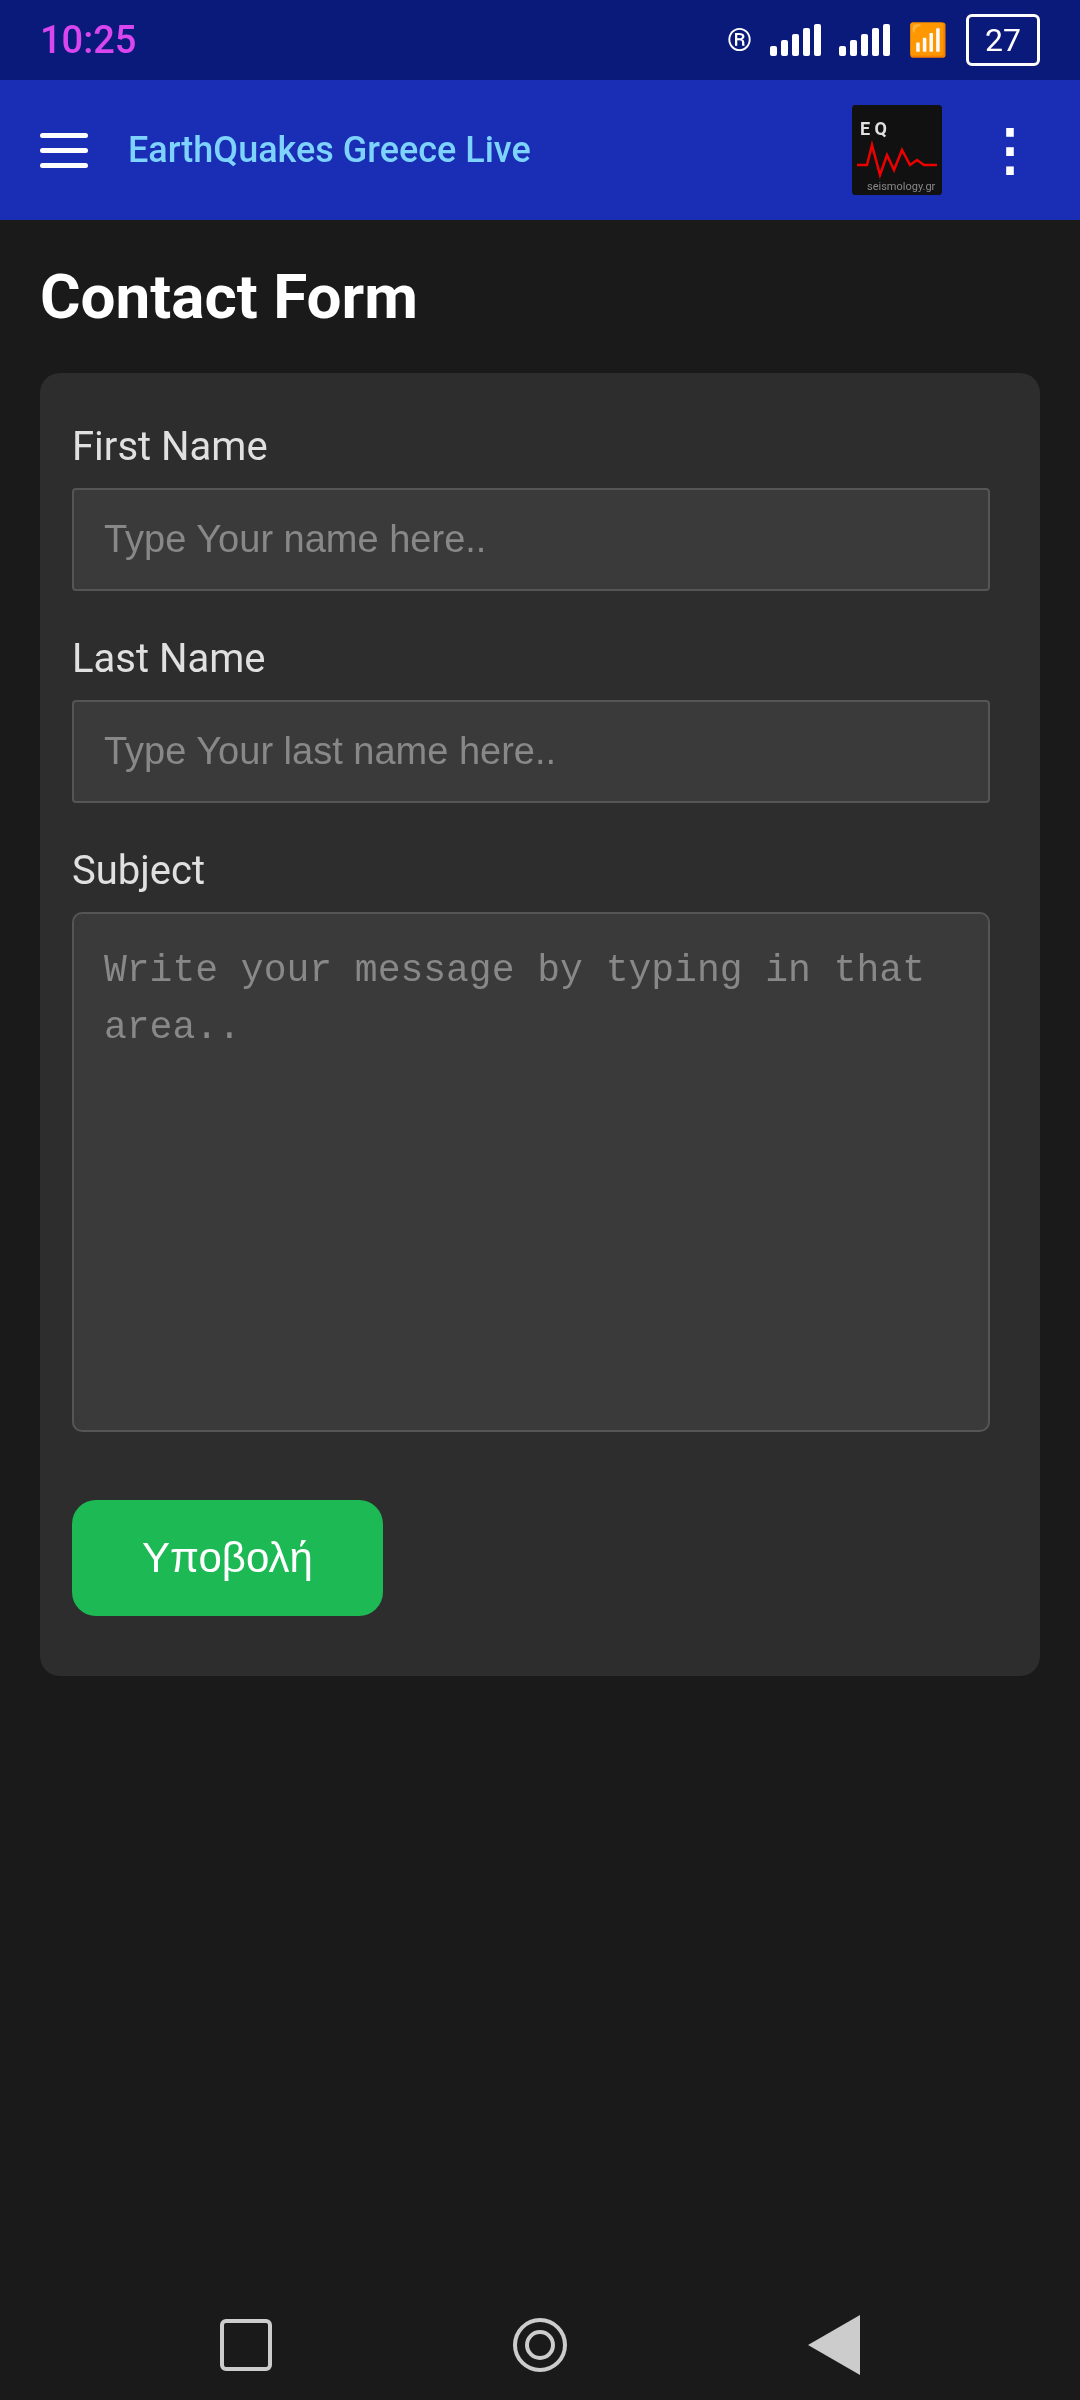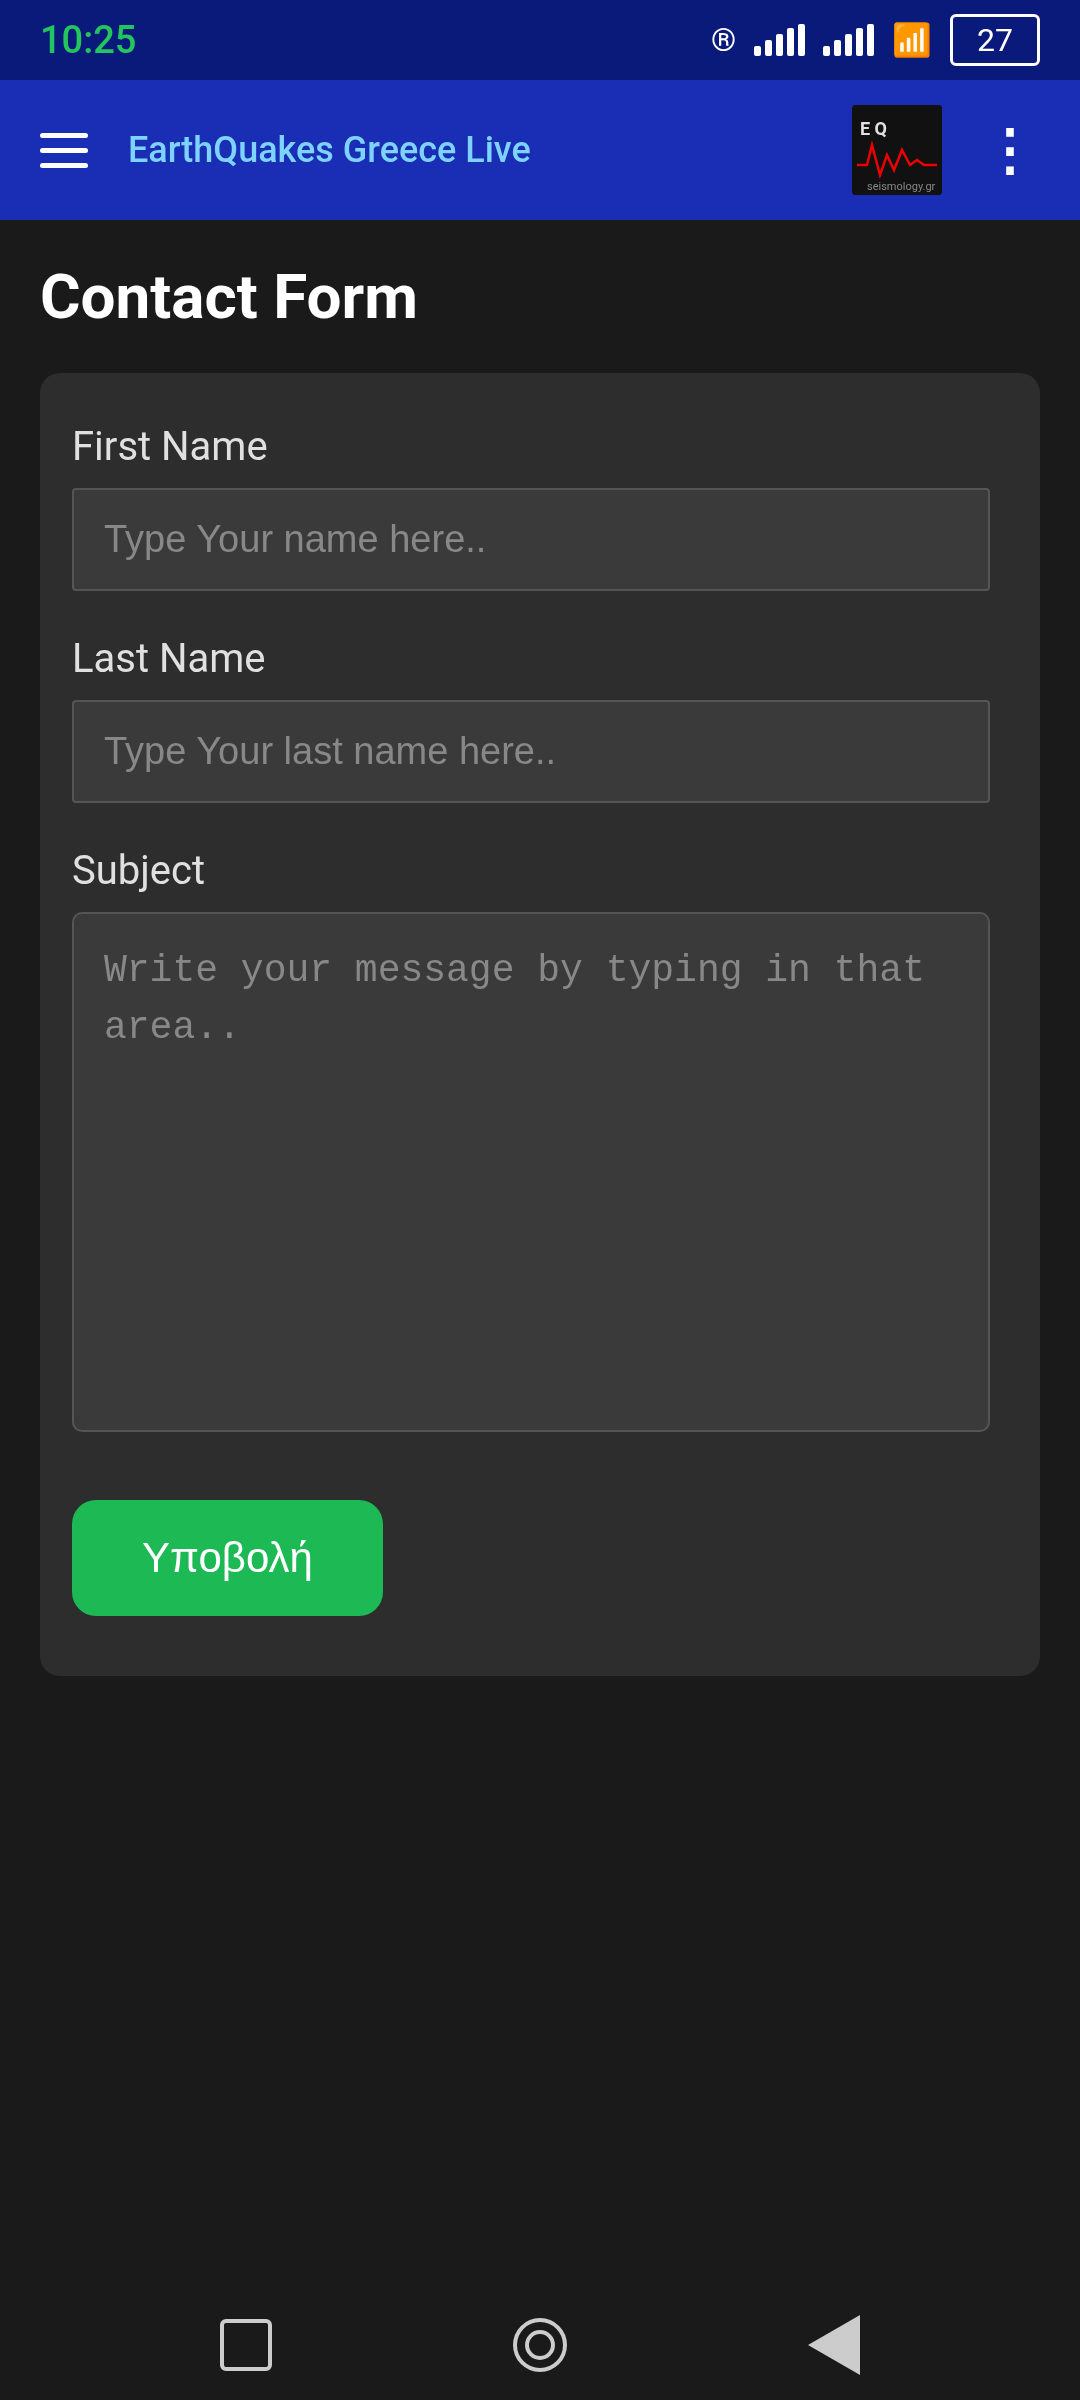--- a/index.html
+++ b/index.html
@@ -22,40 +22,40 @@
     .status-bar {
       background-color: #0a1a7a;
       height: 80px;
       display: flex;
       align-items: center;
       justify-content: space-between;
       padding: 0 40px;
     }
 
     .status-time {
-      color: #22c55e;
+      color: #d946ef;
       font-size: 38px;
       font-weight: 500;
     }
 
     .status-icons {
       display: flex;
       align-items: center;
       gap: 18px;
     }
 
     .status-icons span {
       color: white;
       font-size: 32px;
     }
 
     .battery-box {
       border: 3px solid white;
       border-radius: 6px;
-      padding: 4px 24px;
+      padding: 4px 16px;
       color: white;
       font-size: 28px;
       position: relative;
     }
 
     
     .app-bar {
       background-color: #1a2db5;
       height: 140px;
       display: flex;

